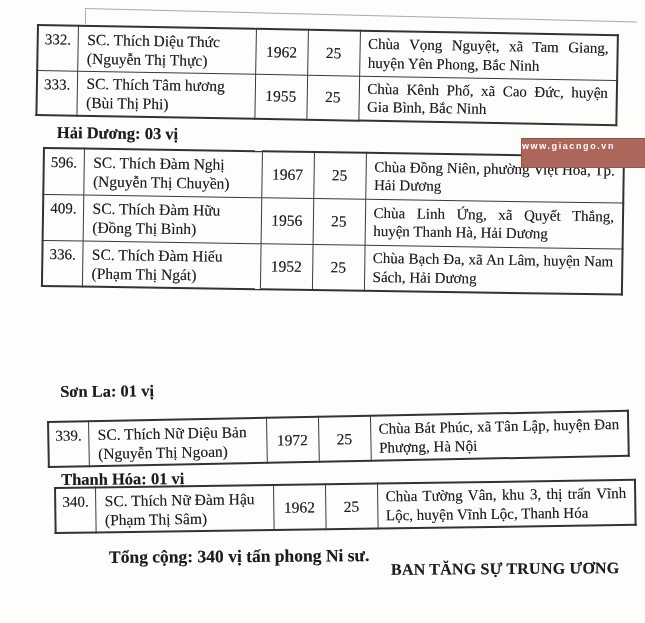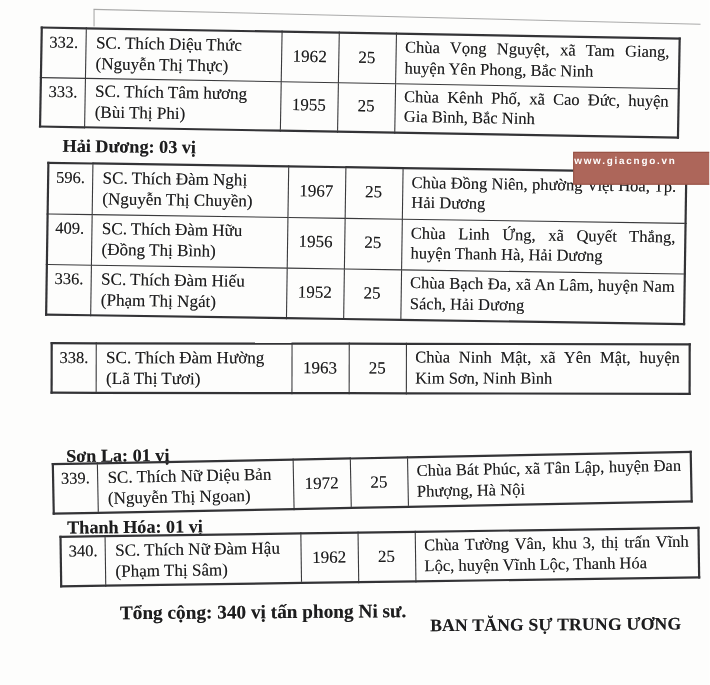--- a/index.html
+++ b/index.html
@@ -129,34 +129,24 @@
 
   <table class="tbl t2" style="left:46px;top:311px;transform:rotate(0.1deg)">
     <colgroup>
         <col style="width:40px">
         <col style="width:178px">
         <col style="width:52px">
         <col style="width:52px">
         <col style="width:258px">
       </colgroup>
     <tbody>
-    <tr>
-      <td class="c-no">338.</td>
-      <td class="c-name">
-        <div>SC. Thích Đàm Hường</div>
-        <div>(Lã Thị Tươi)</div>
-      </td>
-      <td class="c-year">1963</td>
-      <td class="c-count">25</td>
-      <td class="c-addr">Chùa Ninh Mật, xã Yên Mật, huyện Kim Sơn, Ninh Bình</td>
-    </tr>
   </tbody>
     </table>
 
-  <div class="sec-header" style="left:60px;top:405px;transform:rotate(-0.5deg)">Sơn La: 01 vị</div>
+  <div class="sec-header" style="left:60px;top:382px;transform:rotate(-0.5deg)">Sơn La: 01 vị</div>
   <table class="tbl t3" style="left:47px;top:421px;transform:rotate(-1.1deg)">
     <colgroup>
         <col style="width:40px">
         <col style="width:178px">
         <col style="width:52px">
         <col style="width:52px">
         <col style="width:258px">
       </colgroup>
     <tbody>
         <tr>

